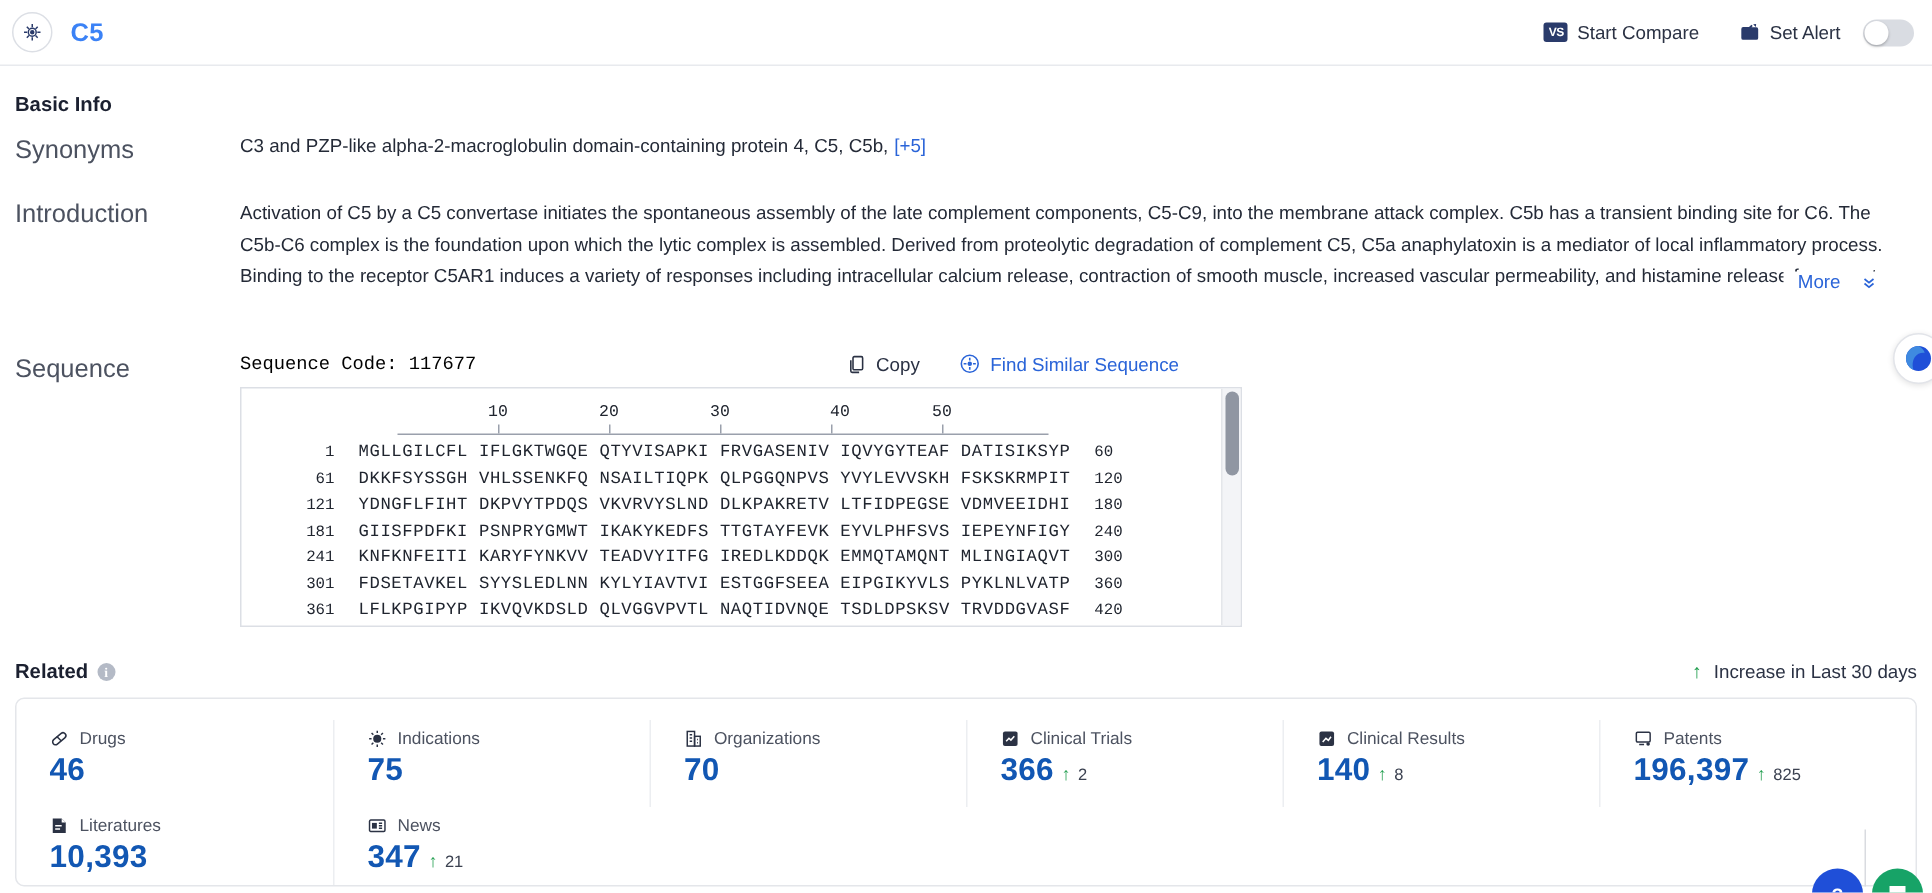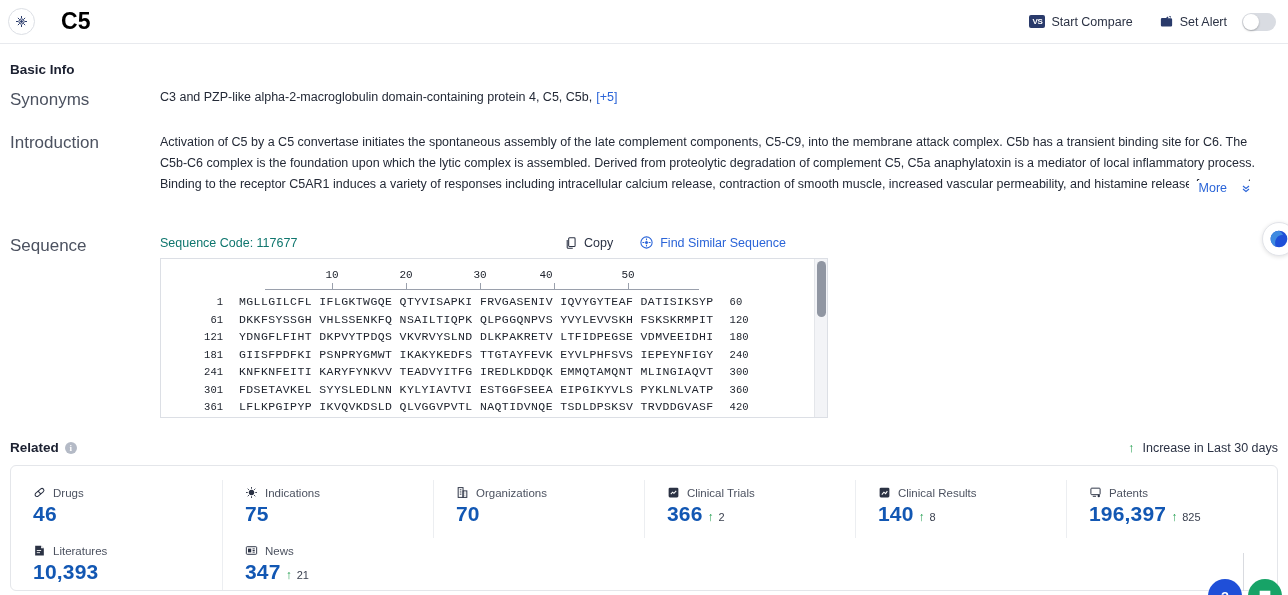--- a/index.html
+++ b/index.html
@@ -22,25 +22,25 @@
     background: #fff;
   }
   .logo-ring {
     width: 27px; height: 27px;
     border: 1px solid #dcdfe5;
     border-radius: 50%;
     display: flex; align-items: center; justify-content: center;
     flex: 0 0 auto;
   }
   .page-title {
-    font-size: 23px;
+    font-size: 17px;
     font-weight: bold;
-    margin-left: 26px;
+    margin-left: 12px;
     letter-spacing: .2px;
-    color: #000000;
+    color: #3b82f6;
   }
   .topbar-spacer { flex: 1 1 auto; }
   .top-action {
     display: flex; align-items: center;
     gap: 6px;
     font-size: 12.5px;
     color: #2b3244;
     margin-left: 26px;
     cursor: pointer;
   }
@@ -130,21 +130,21 @@
     display: flex; align-items: center; gap: 13px;
   }
 
   
   .seq-head {
     display: flex;
     align-items: center;
     font-size: 12.5px;
     margin-bottom: 8px;
   }
-  .seq-code { color: #0f766e; cursor: pointer; }
+  .seq-code { color: #000000; cursor: pointer; font-family: Liberation Mono, monospace; }
   .seq-head-actions {
     margin-left: auto;
     display: flex;
     align-items: center;
     gap: 26px;
     padding-right: 492px;
   }
   .seq-action {
     display: flex; align-items: center; gap: 6px;
     cursor: pointer;
@@ -408,21 +408,21 @@
       <div class="seq-box">
         <div class="seq-inner">
           <div class="ruler-wrap">
             <div class="ruler-line"></div>
             <span class="ruler-num" style="left:67px;">10</span>
             <span class="ruler-tick" style="left:67px;"></span>
             <span class="ruler-num" style="left:141px;">20</span>
             <span class="ruler-tick" style="left:141px;"></span>
             <span class="ruler-num" style="left:215px;">30</span>
             <span class="ruler-tick" style="left:215px;"></span>
-            <span class="ruler-num" style="left:281px;">40</span>
+            <span class="ruler-num" style="left:295px;">40</span>
             <span class="ruler-tick" style="left:289px;"></span>
             <span class="ruler-num" style="left:363px;">50</span>
             <span class="ruler-tick" style="left:363px;"></span>
           </div>
 
           <div class="seq-row">
             <span class="seq-start">1</span>
             <span class="seq-chunks">MGLLGILCFL IFLGKTWGQE QTYVISAPKI FRVGASENIV IQVYGYTEAF DATISIKSYP</span>
             <span class="seq-end">60</span>
           </div>

